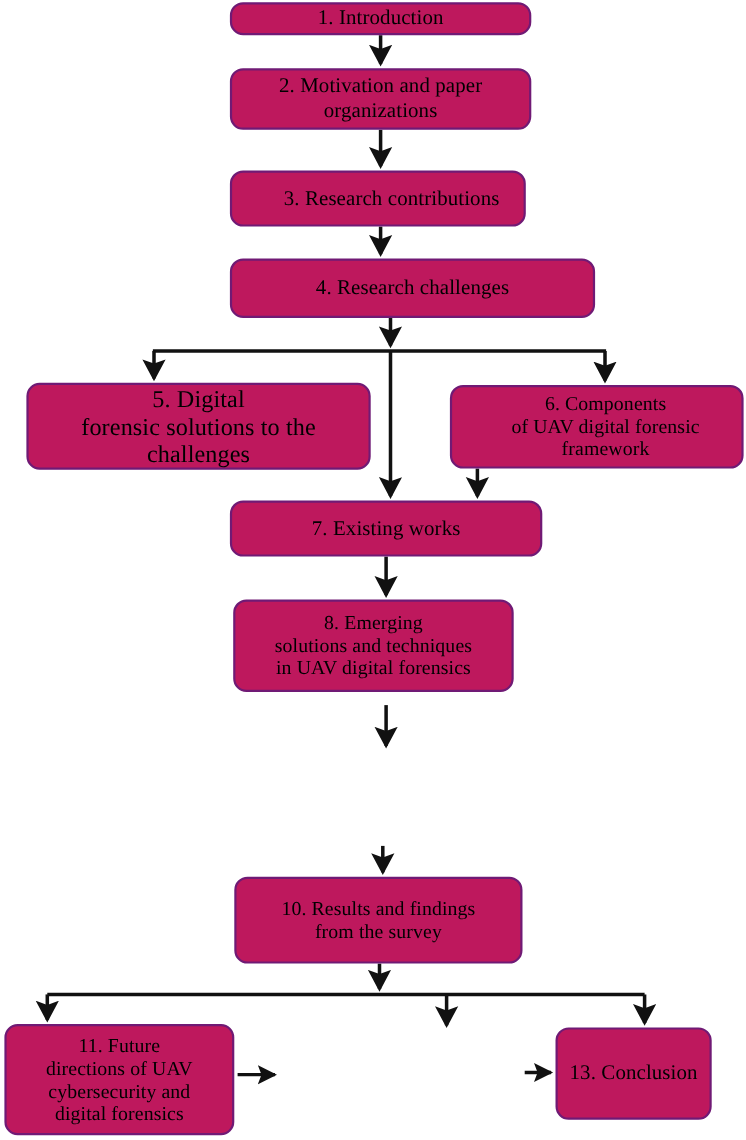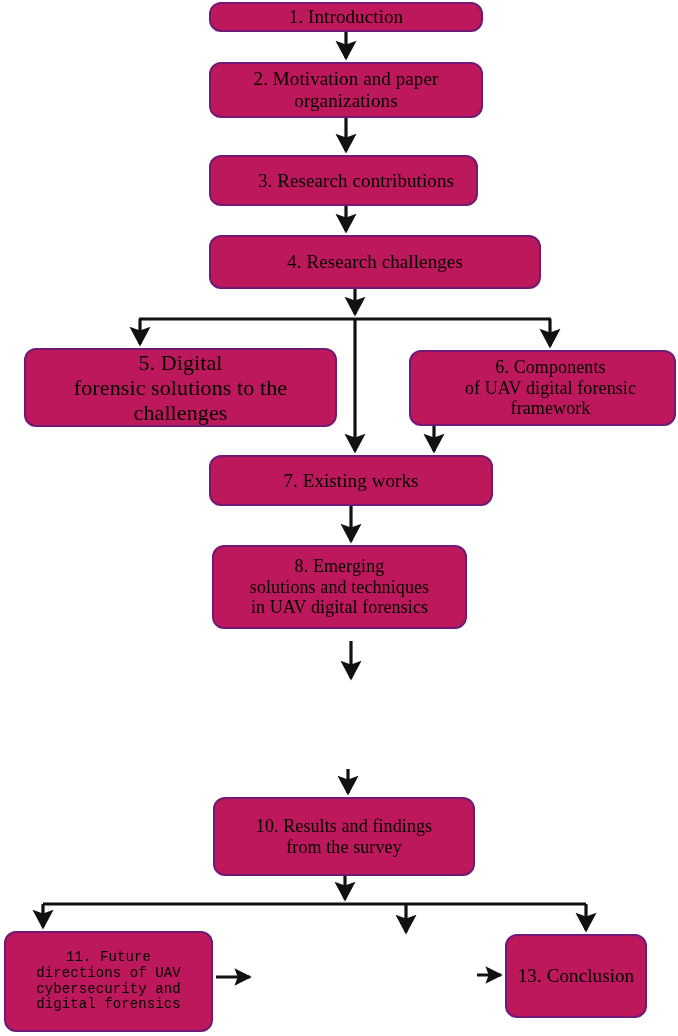--- a/index.html
+++ b/index.html
@@ -52,21 +52,21 @@
   #n1  { left:209px; top:2px;    width:274px; height:30px;  font-size:19px; }
   #n2  { left:209px; top:62px;   width:274px; height:56px;  font-size:19px; }
   #n3  { left:209px; top:155px;  width:269px; height:51px;  font-size:19px;padding-left:25px; }
   #n4  { left:209px; top:235px;  width:332px; height:54px;  font-size:19px; }
   #n5  { left:3px;   top:348px;  width:313px; height:79px;  font-size:22px;margin-left:21px; }
   #n6  { left:409px; top:350px;  width:267px; height:76px;  font-size:18px;padding-left:16px; }
   #n7  { left:209px; top:455px;  width:284px; height:51px;  font-size:19px; }
   #n8  { left:212px; top:545px;  width:255px; height:84px;  font-size:18px; }
   #n9  { left:209px; top:682px;  width:271px; height:87px;  font-size:18px; }
   #n10 { left:213px; top:797px;  width:262px; height:79px;  font-size:18px; }
-  #n11 { left:4px;   top:931px;  width:209px; height:101px; font-size:14px;font-family:Liberation Mono, monospace; }
+  #n11 { left:4px;   top:931px;  width:209px; height:101px; font-size:18px; }
   #n12 { left:255px; top:936px;  width:218px; height:83px;  font-size:18px; }
   #n13 { left:505px; top:934px;  width:142px; height:84px;  font-size:19px; }
 </style>
 </head>
 <body>
 
 <div id="canvas">
 
   <svg id="edges" viewBox="0 0 678 1036" width="678" height="1036" aria-hidden="true">
     <defs>

